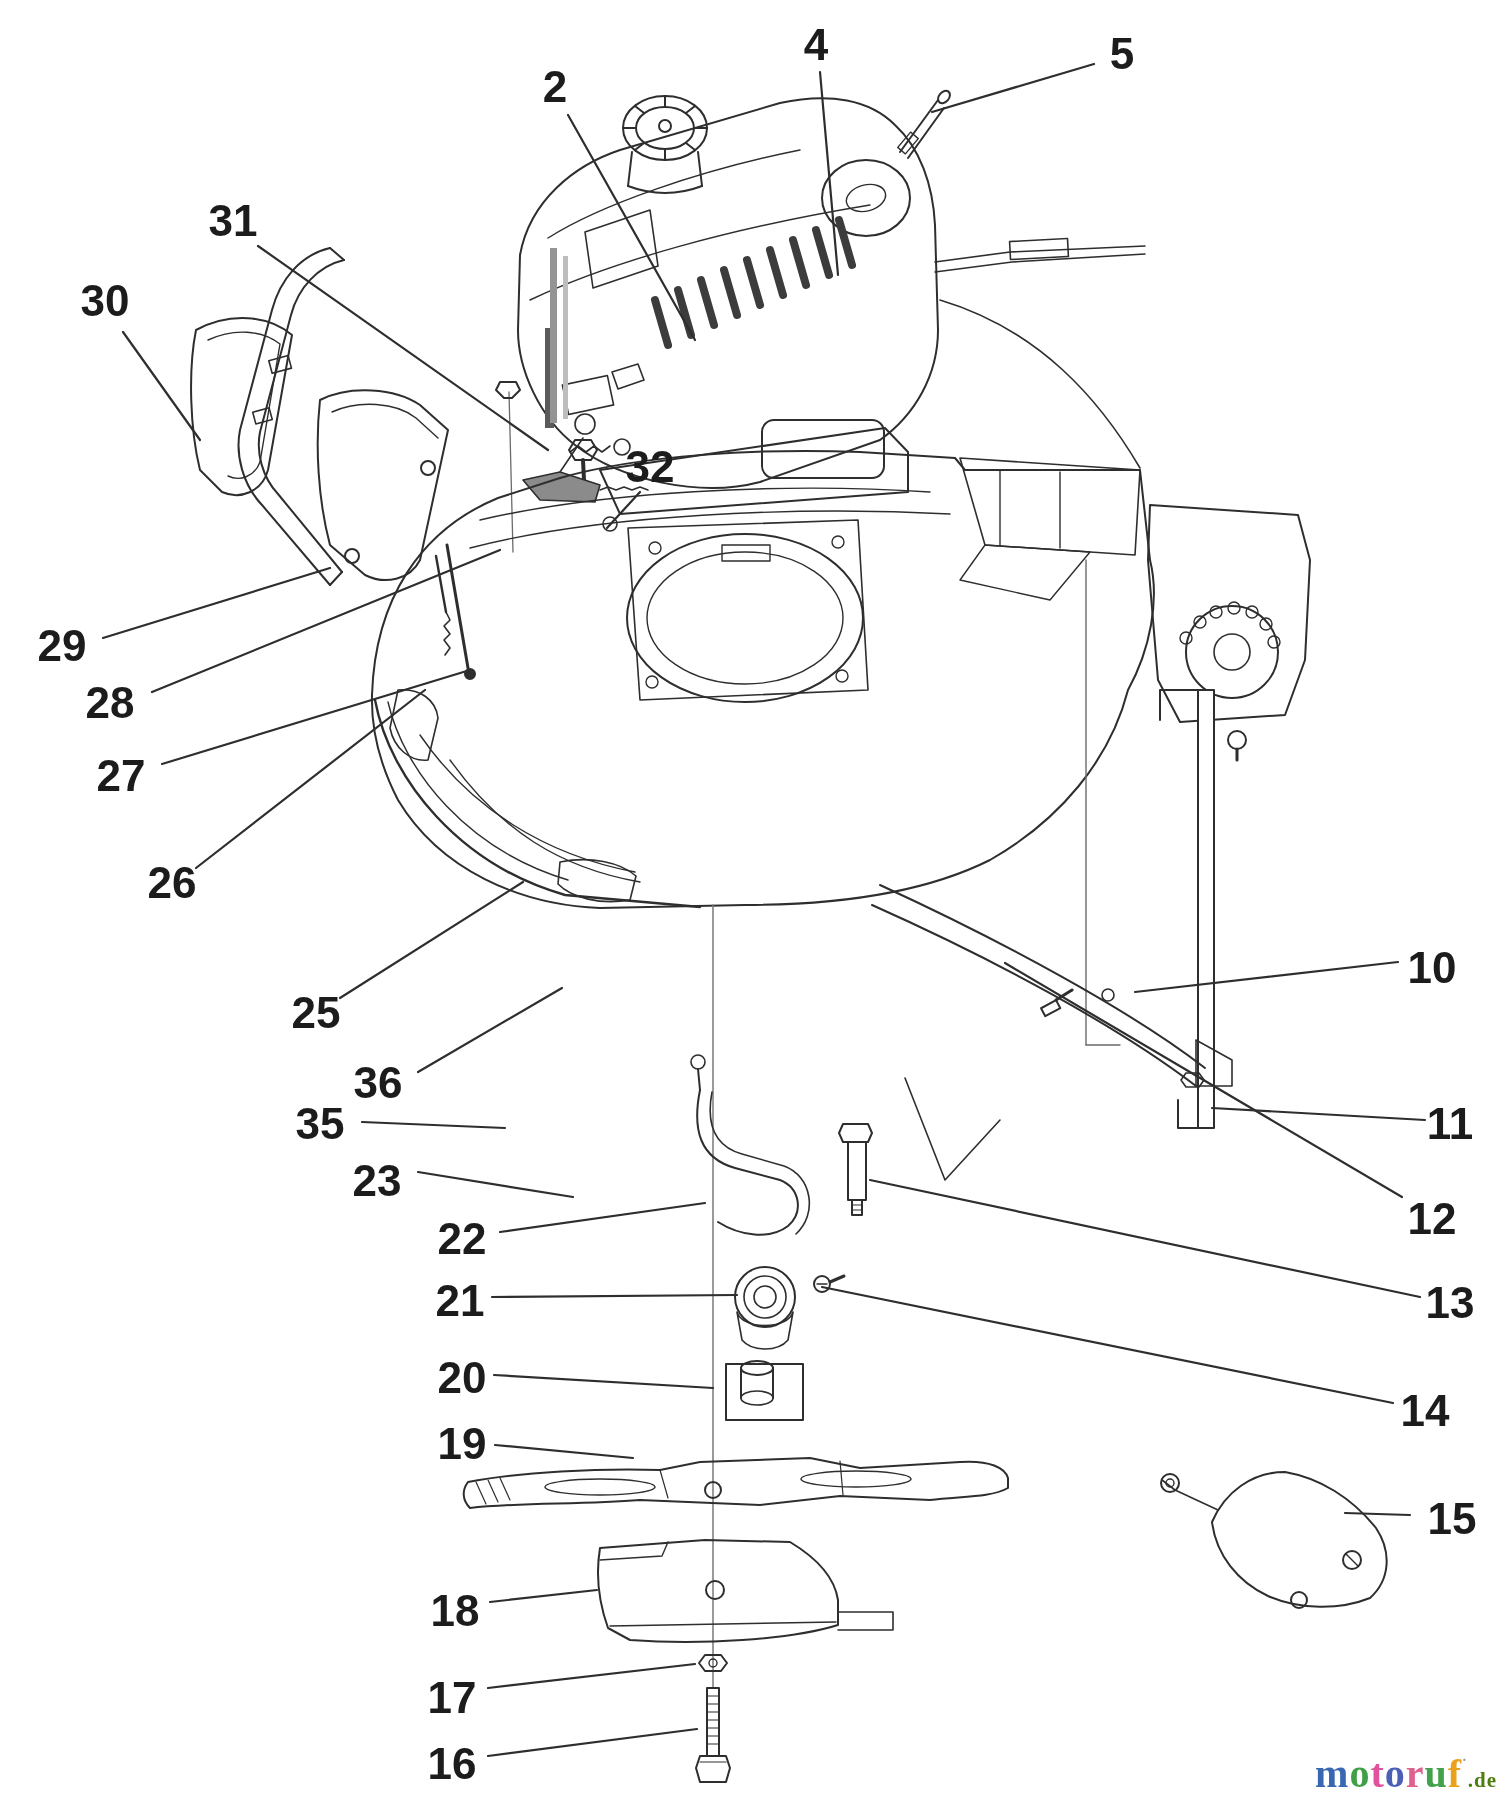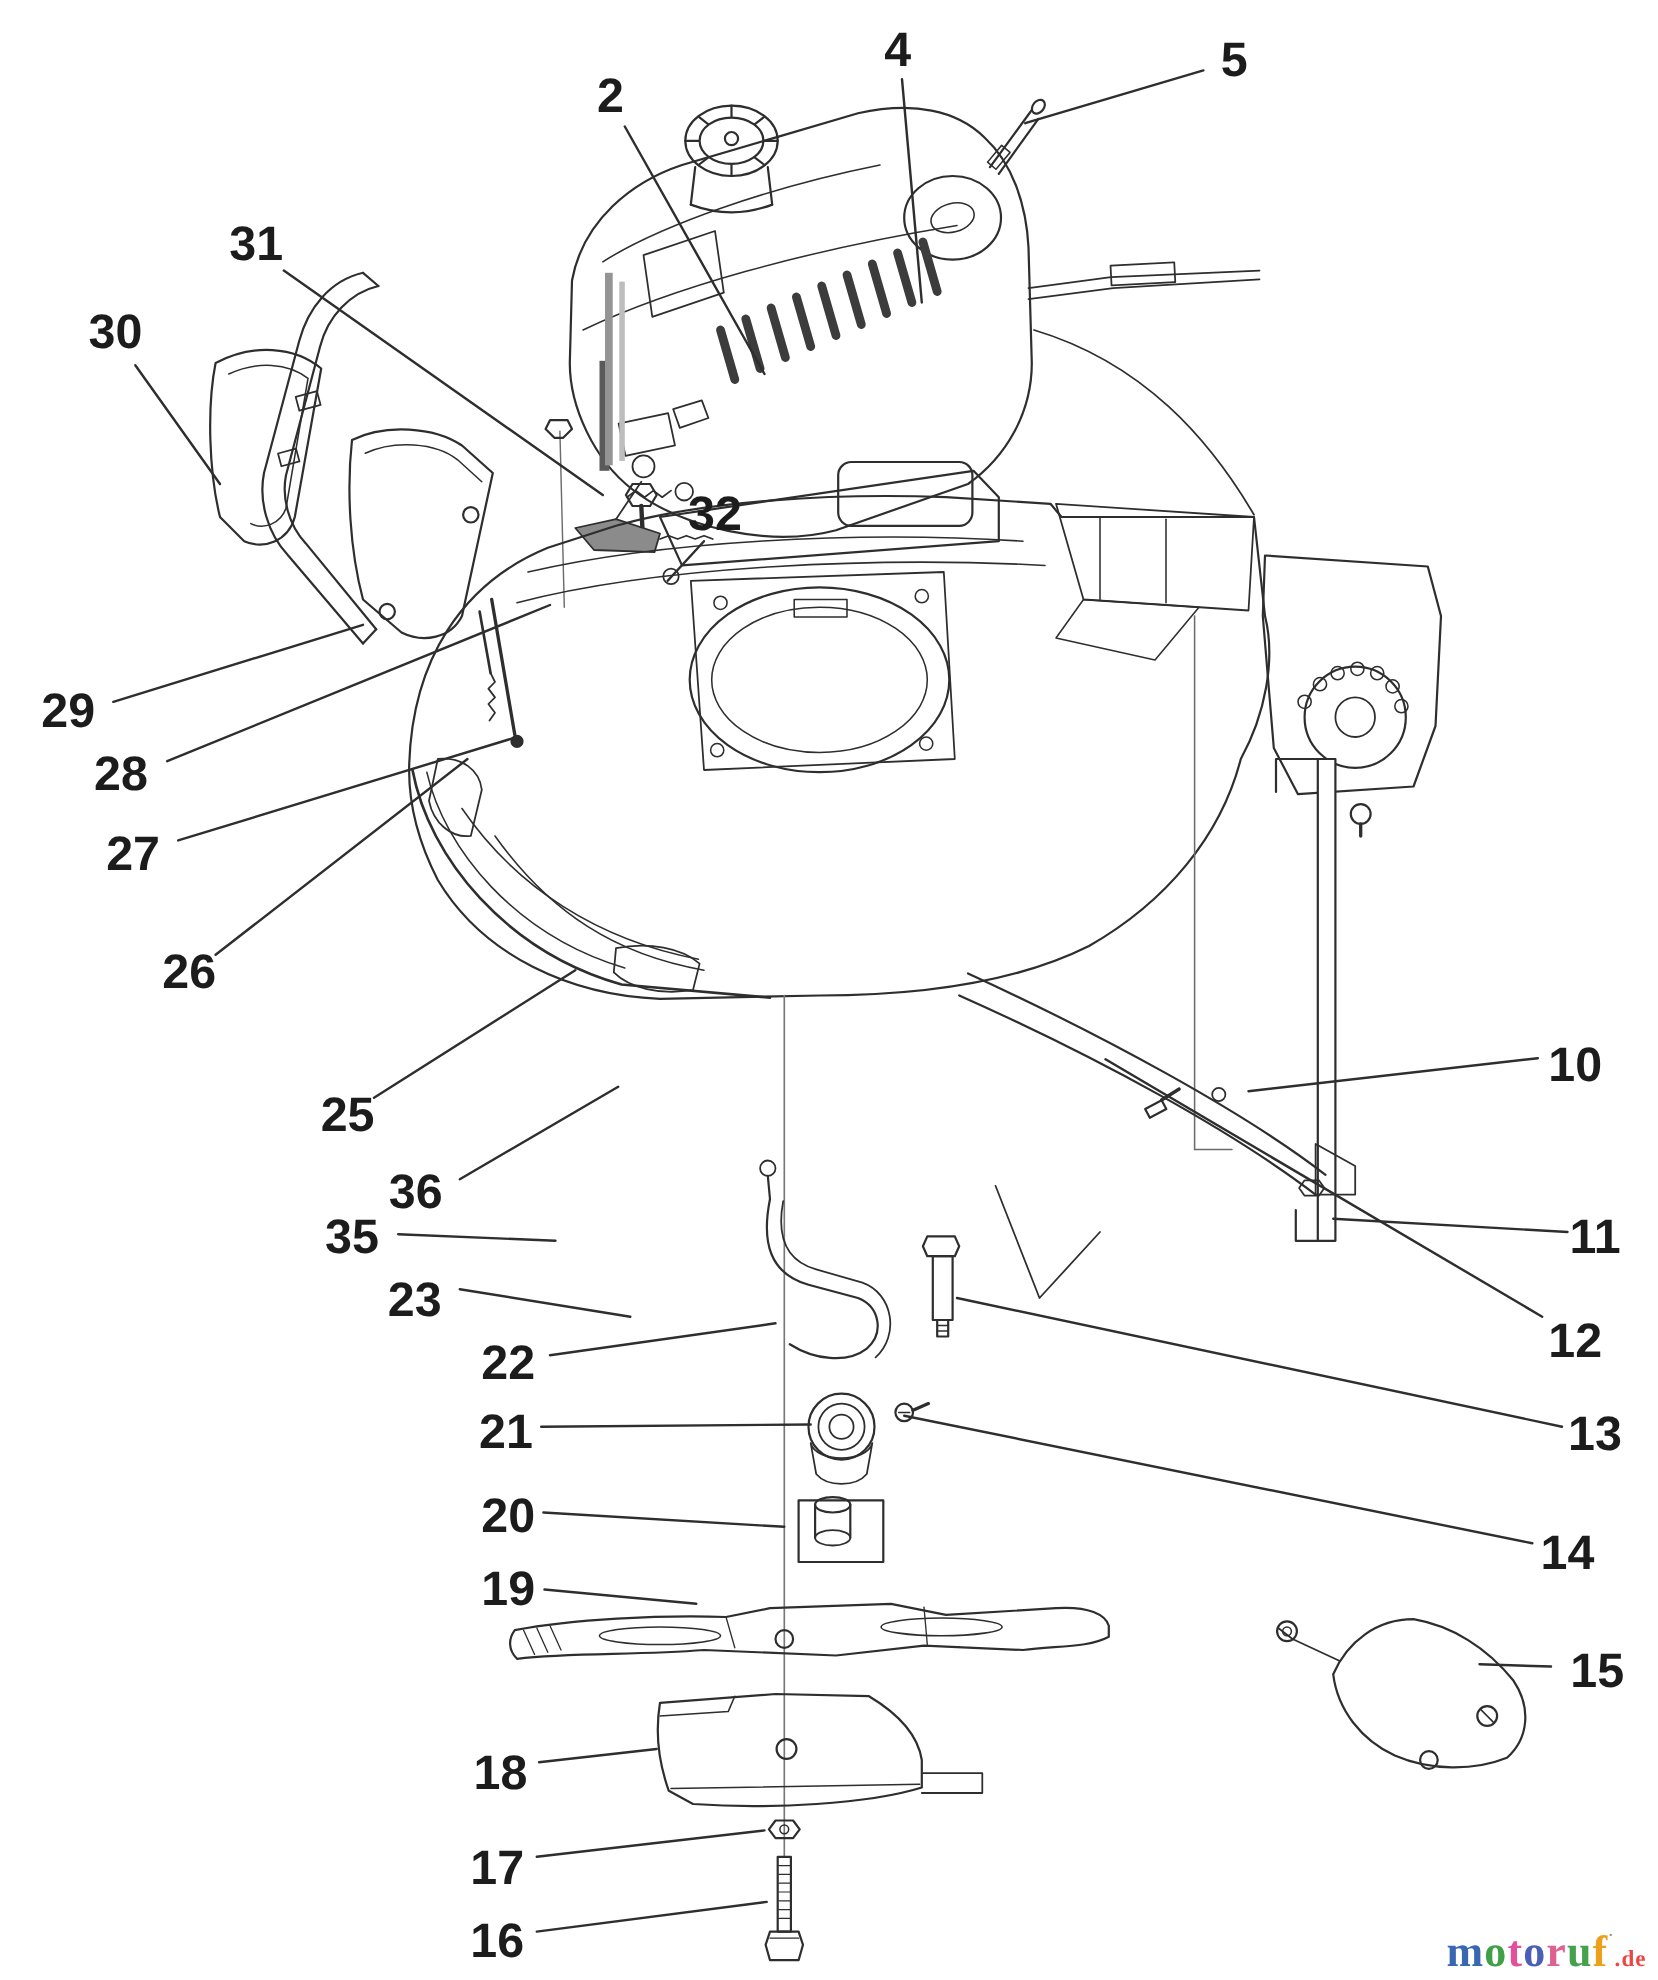--- a/index.html
+++ b/index.html
@@ -2,21 +2,21 @@
 <html><head>
 <meta charset="utf-8">
 <style>
   html,body{margin:0;padding:0;background:#ffffff;}
   .stage{position:relative;width:1507px;height:1800px;background:#fff;overflow:hidden;
          font-family:"Liberation Sans",sans-serif;}
   svg.art{position:absolute;left:0;top:0;}
   .callout-num{font-family:"Liberation Sans",sans-serif;font-weight:700;font-size:44px;fill:#1c1c1c;}
   .watermark{position:absolute;right:10px;bottom:6px;font-family:"Liberation Serif",serif;
              font-weight:700;font-size:40px;letter-spacing:1px;line-height:1;}
-  .watermark .suffix{font-size:21px;font-weight:700;color:#ef4444;}
+  .watermark .suffix{font-size:21px;font-weight:700;color:#4d7c0f;}
   .watermark .mark{font-size:14px;color:#9a9a9a;vertical-align:top;}
 </style>
 </head>
 <body>
 
 <div class="stage">
 
   <svg class="art" width="1507" height="1800" viewBox="0 0 1507 1800" fill="none" stroke="#2e2e2e" stroke-width="2" stroke-linecap="round" stroke-linejoin="round">
 
     <g>

